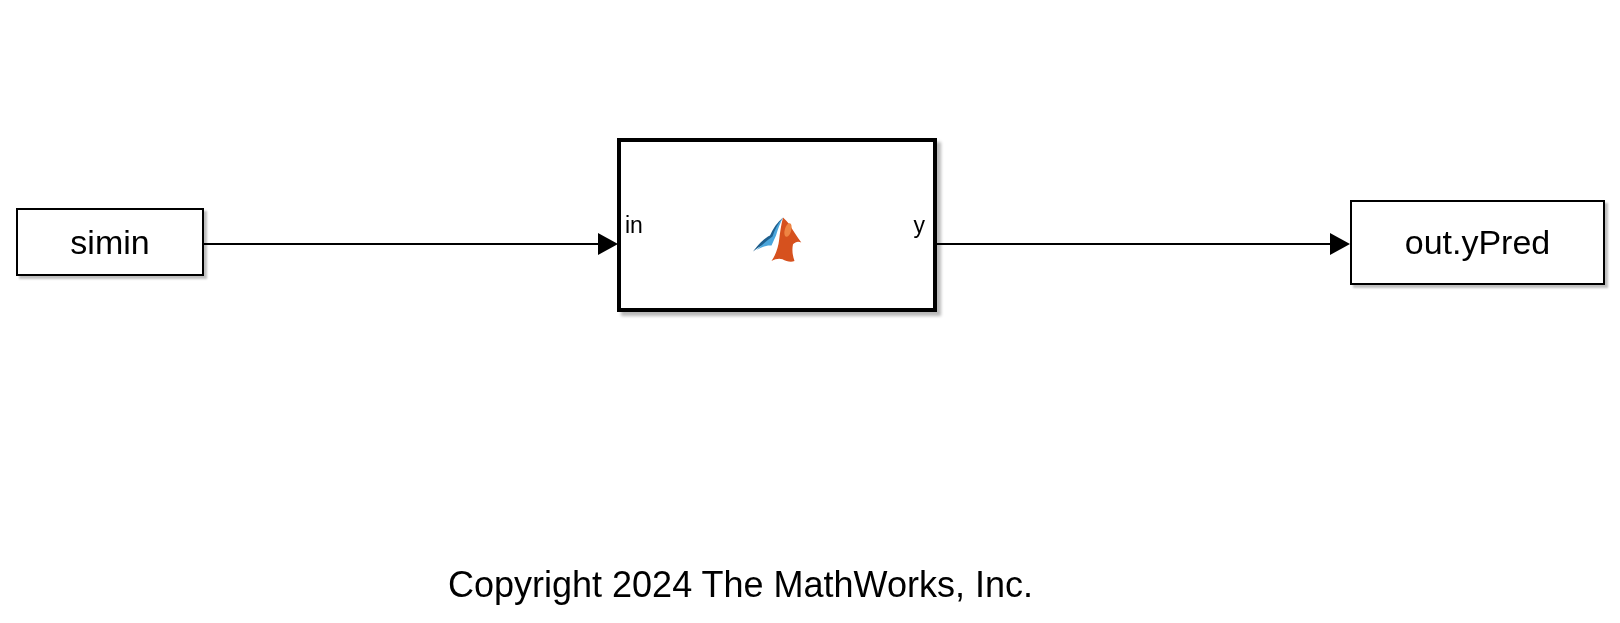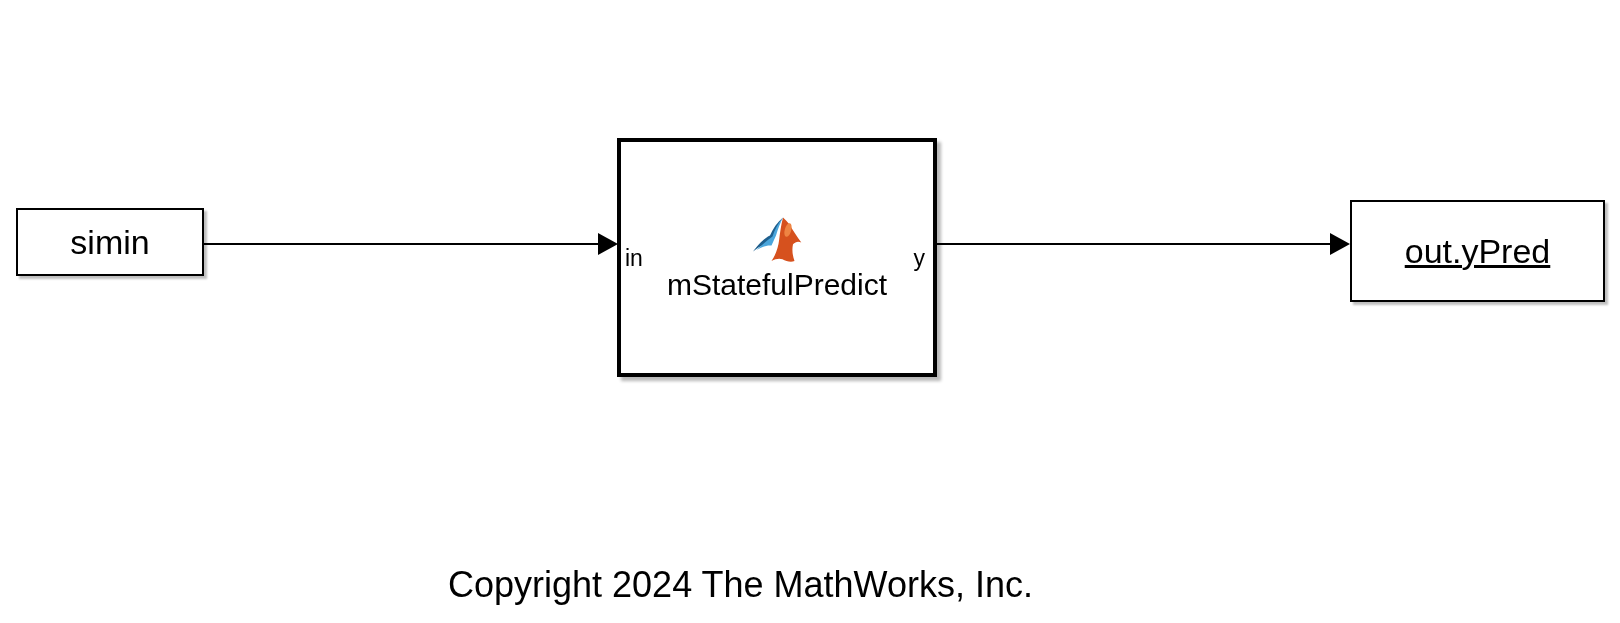--- a/index.html
+++ b/index.html
@@ -18,25 +18,25 @@
     box-sizing: border-box;
     background: #ffffff;
     border: 2px solid #000000;
     box-shadow: 3px 3px 2px rgba(0,0,0,0.25);
     display: flex;
     align-items: center;
     justify-content: center;
   }
 
   #simin-block  { left: 16px;   top: 208px; width: 188px; height: 68px; font-size: 34px; }
-  #sink-block   { left: 1350px; top: 200px; width: 255px; height: 102px; font-size: 34px; text-decoration: underline; }
+  #sink-block   { left: 1350px; top: 200px; width: 255px; height: 85px; font-size: 34px; }
 
   #function-block {
     left: 617px; top: 138px;
-    width: 320px; height: 239px;
+    width: 320px; height: 174px;
     border-width: 4px;
     box-shadow: 4px 4px 3px rgba(0,0,0,0.28);
   }
 
   .port-label {
     position: absolute;
     top: 50%;
     transform: translateY(-50%);
     font-size: 23px;
     line-height: 1;
@@ -98,21 +98,20 @@
 
   <span class="fn-logo">
     <svg width="50" height="47" viewBox="0 0 50 46" aria-hidden="true">
       <path d="M31 1 C25 6 21 12 18 19 C12 22 6 28 1 35 C7 30 13 27 19 27.5 L23 18 C25 11 28 5 31 1 Z" fill="#1e5f8e"></path>
       <path d="M31 1 C26 7 22.5 13 20.5 20 C15 24 9 29 4.5 33.5 C10 30 15.5 28.5 19.5 29 L24 19 C26 12 28.5 6 31 1 Z" fill="#4ba6dc"></path>
       <path d="M31 1 C29 9 28 16 27.2 23 C26.2 31 24 38 19.5 44.5 C23.5 42.2 27.5 41.5 30.5 42.8 C34 44.5 38.5 46.2 42.5 44.5 C40.5 39 39.8 33 41 27.8 C43.5 25 46.5 24.6 49.3 26 C45 20 40.5 13.5 37.5 8 C35.5 5.3 33.2 3 31 1 Z" fill="#d6511e"></path>
       <ellipse cx="36" cy="13.5" rx="3.2" ry="7" transform="rotate(16 36 13.5)" fill="#ee8443"></ellipse>
     </svg>
   </span>
 
-  <span class="fn-name">mStatefulPredict</span>
 
   <span class="port-label port-out">y</span>
 </div>
 
 <div class="wire" id="wire-2"></div>
 <div class="arrow-head" id="arrow-2"></div>
 
 <div class="block" id="sink-block">
   <span>out.yPred</span>
 </div>

